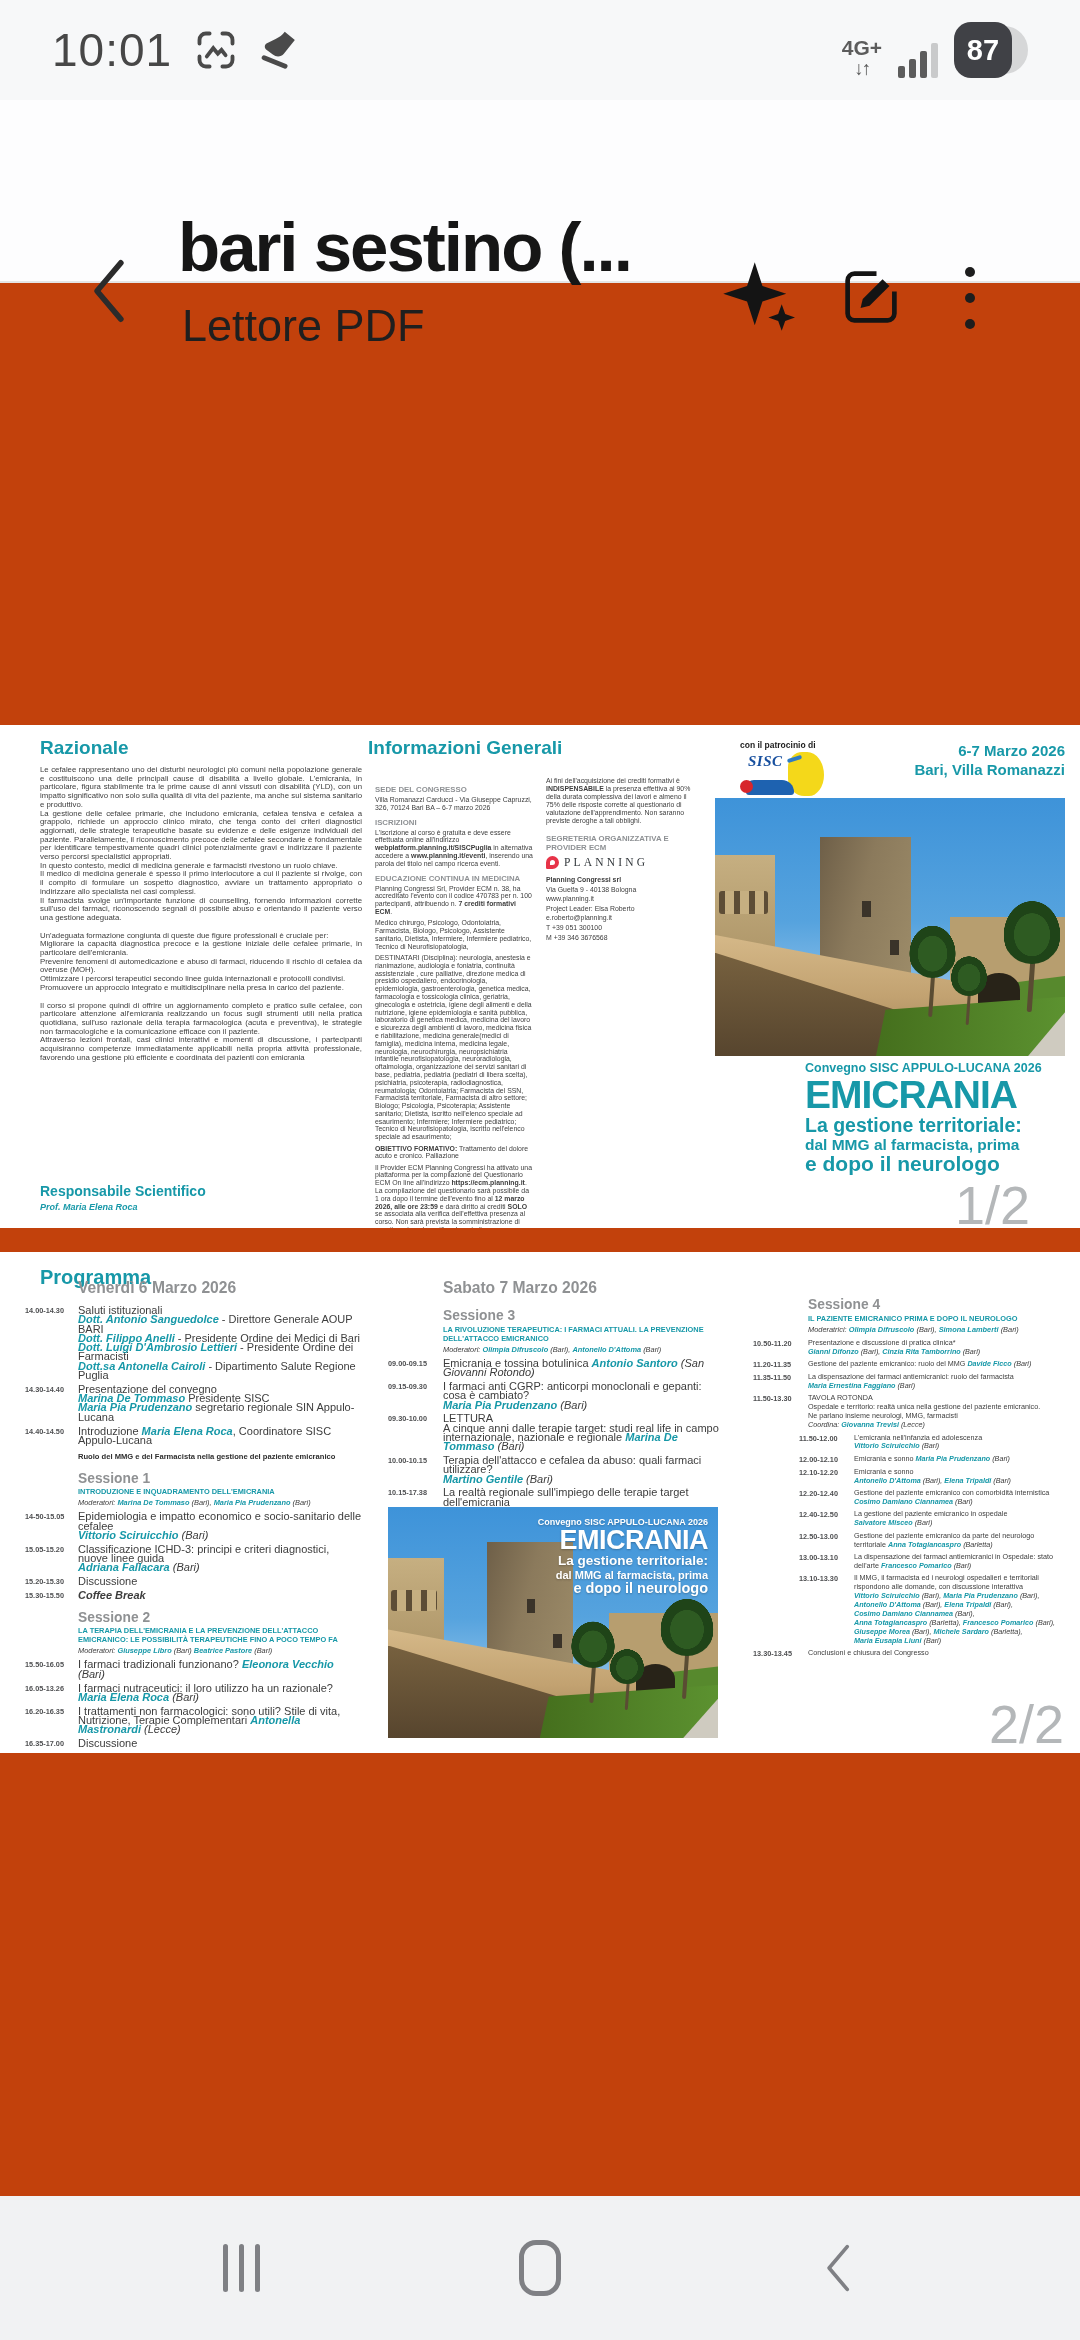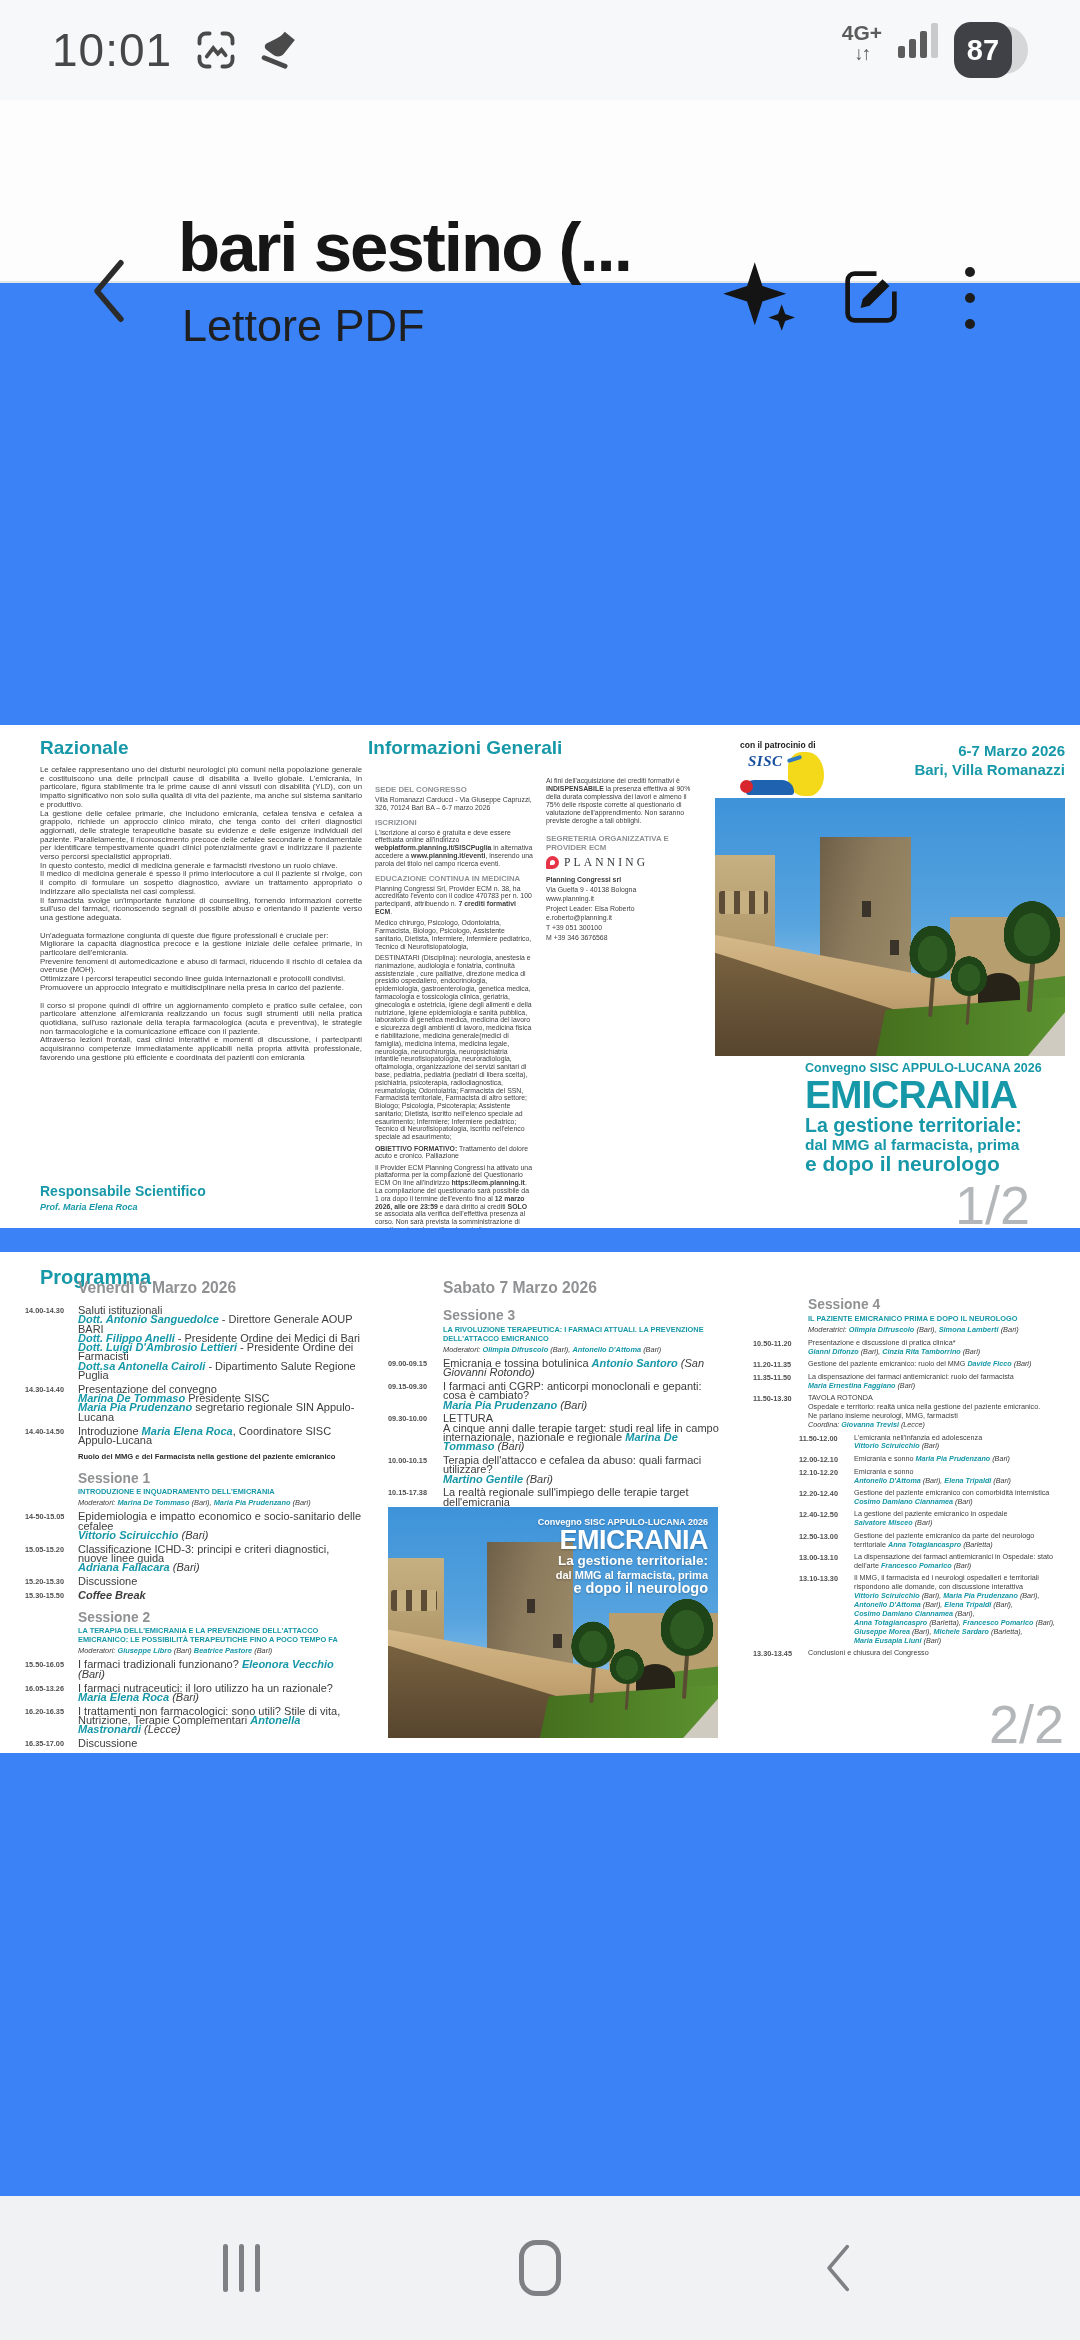--- a/index.html
+++ b/index.html
@@ -2,29 +2,29 @@
 <html><head>
 <meta charset="utf-8">
 <style>
   :root{
     --teal:#1798A8; --ink:#3D3D3D; --gray-head:#8F9295; --pagenum:#B4B7B9;
     --red:#E73348; --sisc-blue:#174F9E;
   }
   *{margin:0;padding:0;box-sizing:border-box}
   html,body{background:#222}
   .screen{position:relative;width:1080px;height:2340px;margin:0 auto;overflow:hidden;
-    background:#3b82f6;font-family:"Liberation Sans","DejaVu Sans",sans-serif;}
+    background:#c2410c;font-family:"Liberation Sans","DejaVu Sans",sans-serif;}
 
   
   .status-bar{position:absolute;top:0;left:0;width:1080px;height:100px;background:#F7F8F9;
     display:flex;align-items:center;justify-content:space-between;padding:0 52px;}
   .sb-left{display:flex;align-items:center;gap:22px}
   .sb-time{font-size:46px;color:#474747;letter-spacing:1px}
   .sb-ic{display:inline-flex;width:44px;height:44px}
-  .sb-right{display:flex;align-items:flex-start;gap:16px}
+  .sb-right{display:flex;align-items:flex-end;gap:16px}
   .sb-net{display:flex;flex-direction:column;align-items:center;line-height:1;color:#5c5c5c}
   .sb-4g{font-size:21px;font-weight:700}
   .sb-arrows{font-size:19px;letter-spacing:-2px;margin-top:1px}
   .sb-signal{display:flex;align-items:flex-end;gap:4px;height:36px}
   .sb-signal i{display:block;width:7px;background:#5c5c5c;border-radius:2px}
   .sb-signal i:nth-child(1){height:12px}.sb-signal i:nth-child(2){height:19px}
   .sb-signal i:nth-child(3){height:27px}.sb-signal i:nth-child(4){height:35px;background:#C9CACB}
   .sb-batt-wrap{position:relative;width:74px;height:56px}
   .sb-batt-ring{position:absolute;right:0;top:4px;width:48px;height:48px;border-radius:50%;background:#D6D7D8}
   .sb-batt{position:absolute;left:0;top:0;width:58px;height:56px;background:#404146;border-radius:17px;

